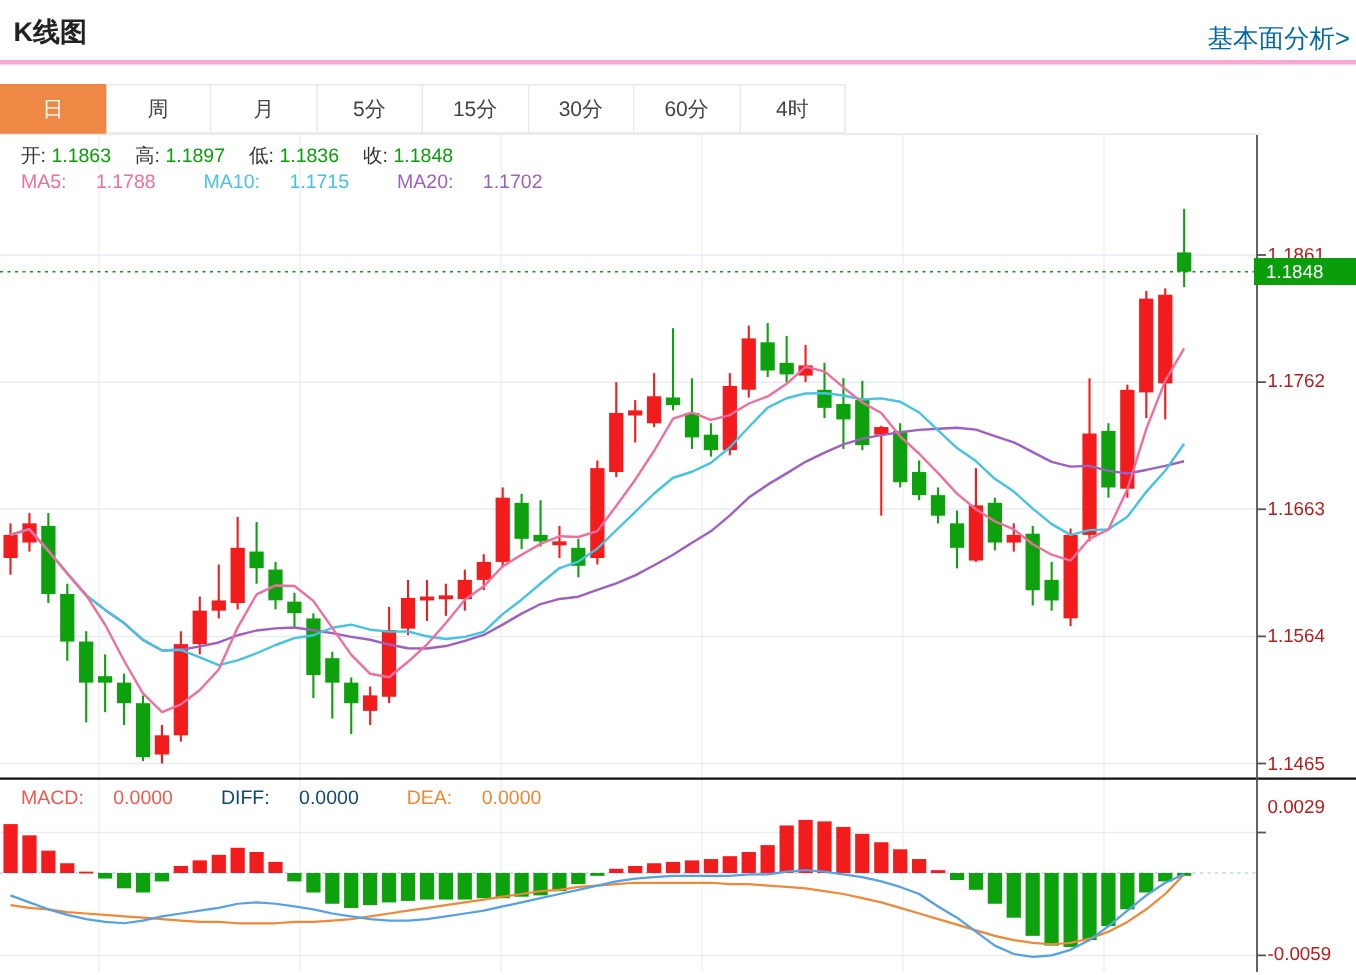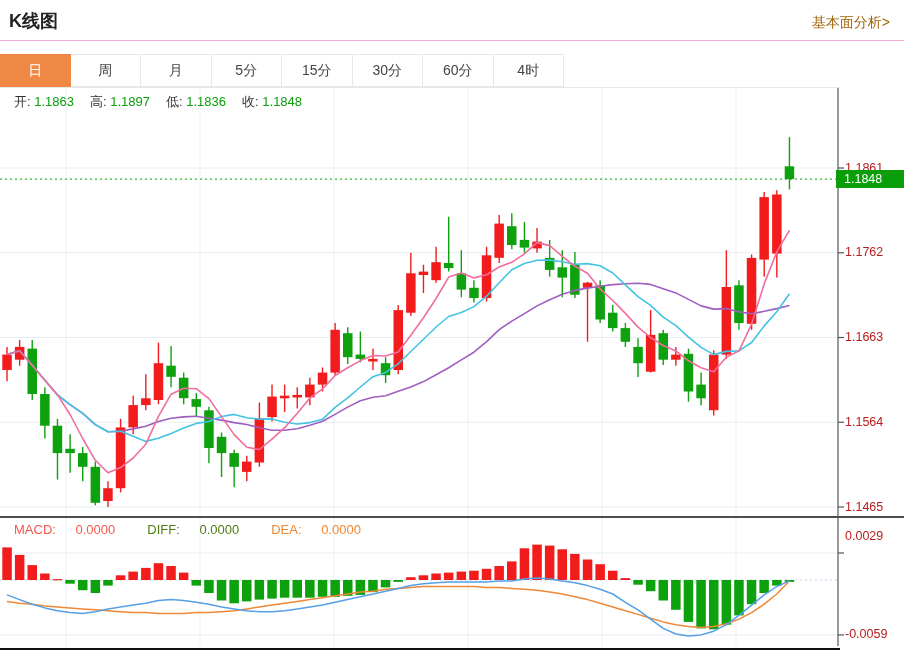--- a/index.html
+++ b/index.html
@@ -1,19 +1,19 @@
 <!DOCTYPE html>
 <html><head>
 <meta charset="utf-8">
 <style>
   html,body{margin:0;padding:0;background:#fff;width:904px;height:650px;overflow:hidden;
     font-family:"Liberation Sans","DejaVu Sans",sans-serif;}
-  .header{position:relative;height:40px;border-bottom:1px solid #f9a8d4;}
+  .header{position:relative;height:40px;border-bottom:3px solid #f9a8d4;}
   .page-title{position:absolute;left:9px;top:9px;font-size:18px;font-weight:bold;color:#222;}
-  .fund-link{position:absolute;right:14px;top:14px;font-size:14px;color:#a16207;cursor:pointer;text-decoration:none;}
+  .fund-link{position:absolute;right:4px;top:14px;font-size:17px;color:#0369a1;cursor:pointer;text-decoration:none;}
   .tabbar{display:flex;margin-top:13px;position:relative;z-index:2;}
   .tab{box-sizing:border-box;width:70.5px;height:33px;line-height:31px;text-align:center;
     font-size:14px;color:#444;background:#fff;border:1px solid #e8e8e8;cursor:pointer;}
   .tab + .tab{border-left:none;}
   .tab.active{background:#f08845;border-color:#f08845;color:#fff;}
   .chart-wrap{position:relative;width:840px;height:560px;border-top:1px solid #e8e8e8;
     border-bottom:2px solid #111;}
   .chart-wrap svg{position:absolute;left:0;top:0;}
   .info-row{position:absolute;left:14px;font-size:13px;white-space:nowrap;z-index:3;}
   .info-row span{margin-right:16px;}
@@ -260,23 +260,26 @@
       <line x1="838" y1="334.24999999999955" x2="844" y2="334.24999999999955" stroke="#555" stroke-width="1.2"></line>
       <line x1="838" y1="419" x2="844" y2="419" stroke="#555" stroke-width="1.2"></line>
       <line x1="838" y1="465" x2="844" y2="465" stroke="#555" stroke-width="1.2"></line>
       <line x1="838" y1="546.9310344827586" x2="844" y2="546.9310344827586" stroke="#555" stroke-width="1.2"></line>
     </svg>
 
   <div class="info-row" style="top:5px;">
     <span><b class="lbl" style="font-weight:normal">开:</b> <b class="val-g" style="font-weight: normal; color: rgb(10, 160, 10);">1.1863</b></span><span><b class="lbl" style="font-weight:normal">高:</b> <b class="val-g" style="font-weight: normal; color: rgb(10, 160, 10);">1.1897</b></span><span><b class="lbl" style="font-weight:normal">低:</b> <b class="val-g" style="font-weight: normal; color: rgb(10, 160, 10);">1.1836</b></span><span><b class="lbl" style="font-weight:normal">收:</b> <b class="val-g" style="font-weight: normal; color: rgb(10, 160, 10);">1.1848</b></span>
   </div>
 
+  <div class="info-row" style="top:23px;">
+    <span class="c-ma5" style="color: rgb(240, 110, 158);"><span>MA5:</span> <span>1.1788</span></span><span class="c-ma10" style="color: rgb(68, 195, 227);"><span>MA10:</span> <span>1.1715</span></span><span class="c-ma20" style="color: rgb(160, 95, 192);"><span>MA20:</span> <span>1.1702</span></span>
+  </div>
 
   <div class="info-row" style="top:434px;">
-    <span class="c-macd" style="color: rgb(244, 87, 77); text-align: right;"><span>MACD:</span> <span>0.0000</span></span><span class="c-diff" style="color: #4d7c0f; text-align: center;"><span>DIFF:</span> <span>0.0000</span></span><span class="c-dea" style="color: rgb(242, 134, 46); margin-top: 29px;"><span>DEA:</span> <span>0.0000</span></span>
+    <span class="c-macd" style="color: rgb(244, 87, 77); text-align: right;"><span>MACD:</span> <span>0.0000</span></span><span class="c-diff" style="color: #0c4a6e; text-align: center;"><span>DIFF:</span> <span>0.0000</span></span><span class="c-dea" style="color: rgb(242, 134, 46); margin-top: 29px;"><span>DEA:</span> <span>0.0000</span></span>
   </div>
 
   <div class="price-badge" style="top: 82.1288px; background: rgb(10, 158, 10);">1.1848</div>
 <div class="tick-label" style="top: 72.5px;">1.1861</div>
     <div class="tick-label" style="top: 157.25px;">1.1762</div>
     <div class="tick-label" style="top: 242px;">1.1663</div>
     <div class="tick-label" style="top: 326.75px;">1.1564</div>
     <div class="tick-label" style="top: 411.5px;">1.1465</div>
     <div class="tick-label" style="top: 441px;">0.0029</div>
     <div class="tick-label" style="top: 539.431px;">-0.0059</div>

